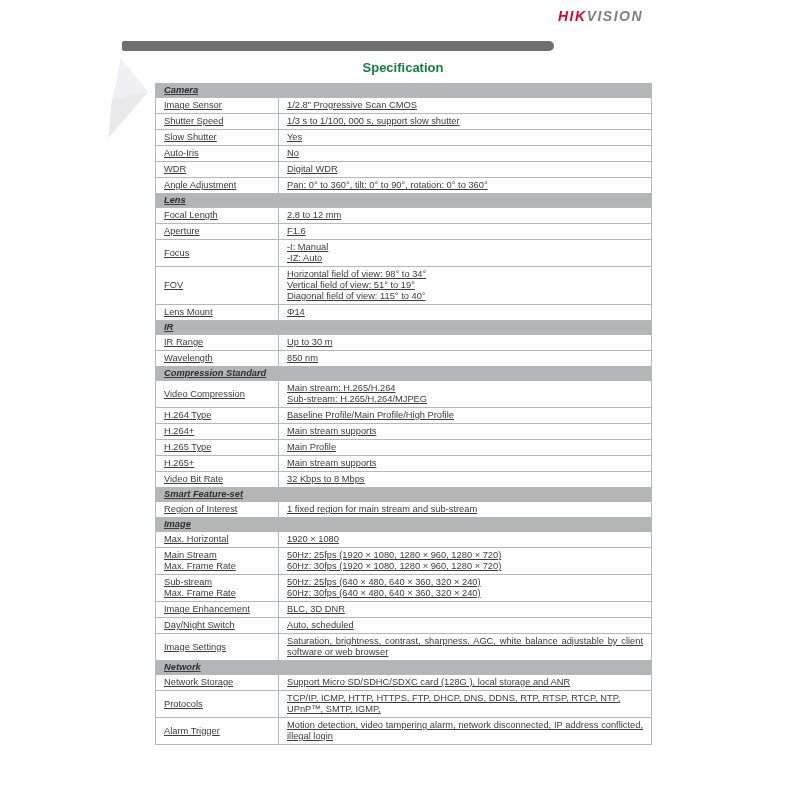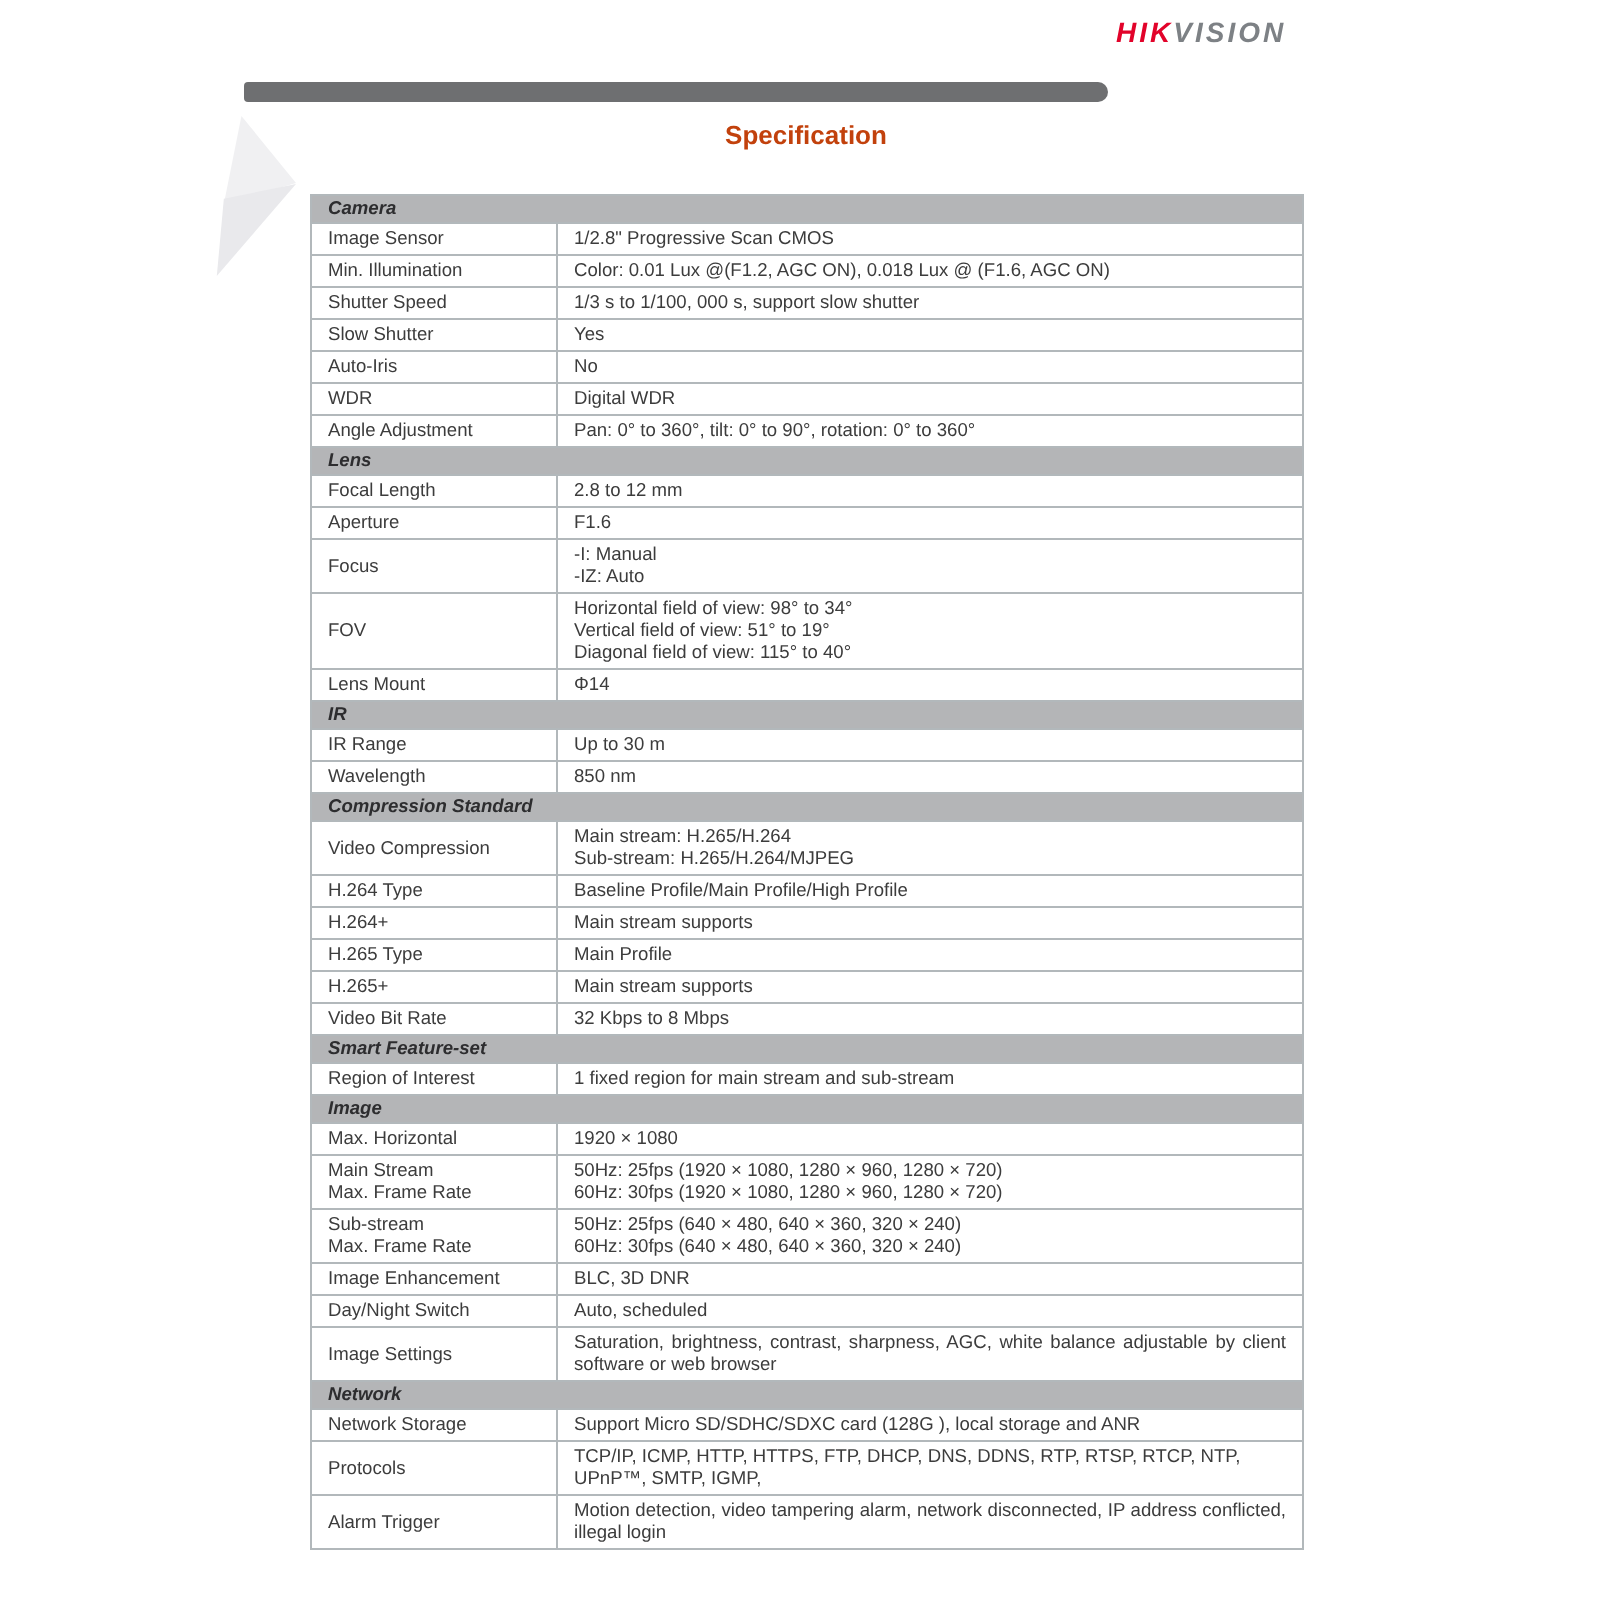--- a/index.html
+++ b/index.html
@@ -31,27 +31,28 @@
     clip-path:polygon(38% 0%, 100% 76%, 18% 100%);
   }
   .wm-b {
     position:absolute; left:104px; top:92px; width:44px; height:46px;
     background:#e9e9ec;
     clip-path:polygon(18% 16%, 100% 0%, 10% 100%);
   }
   .title {
     position:absolute; left:155px; top:60px; width:496px;
     text-align:center;
-    font-size:13px; font-weight:bold; color:#c2410c;
+    font-size:13px; font-weight:bold; color:#15803d;
   }
   table.spec {
-    position:absolute; left:155px; top:97px;
+    position:absolute; left:155px; top:83px;
     width:496px;
     border-collapse:collapse;
     table-layout:fixed;
+    text-decoration:underline;
   }
   table.spec td {
     border:1px solid #b2b8bb;
     font-size:9.3px;
     line-height:11px;
     padding:2px 8px;
     vertical-align:middle;
     color:#3c3c3c;
     overflow:hidden;
   }
@@ -87,24 +88,20 @@
   </colgroup>
   <tbody id="spec-body">
       <tr>
         <td colspan="2" class="sec">Camera</td>
       </tr>
       <tr>
         <td class="lbl">Image Sensor</td>
         <td class="val">1/2.8" Progressive Scan CMOS</td>
       </tr>
       <tr>
-        <td class="lbl">Min. Illumination</td>
-        <td class="val">Color: 0.01 Lux @(F1.2, AGC ON), 0.018 Lux @ (F1.6, AGC ON)</td>
-      </tr>
-      <tr>
         <td class="lbl">Shutter Speed</td>
         <td class="val">1/3 s to 1/100, 000 s, support slow shutter</td>
       </tr>
       <tr>
         <td class="lbl">Slow Shutter</td>
         <td class="val">Yes</td>
       </tr>
       <tr>
         <td class="lbl">Auto-Iris</td>
         <td class="val">No</td>

